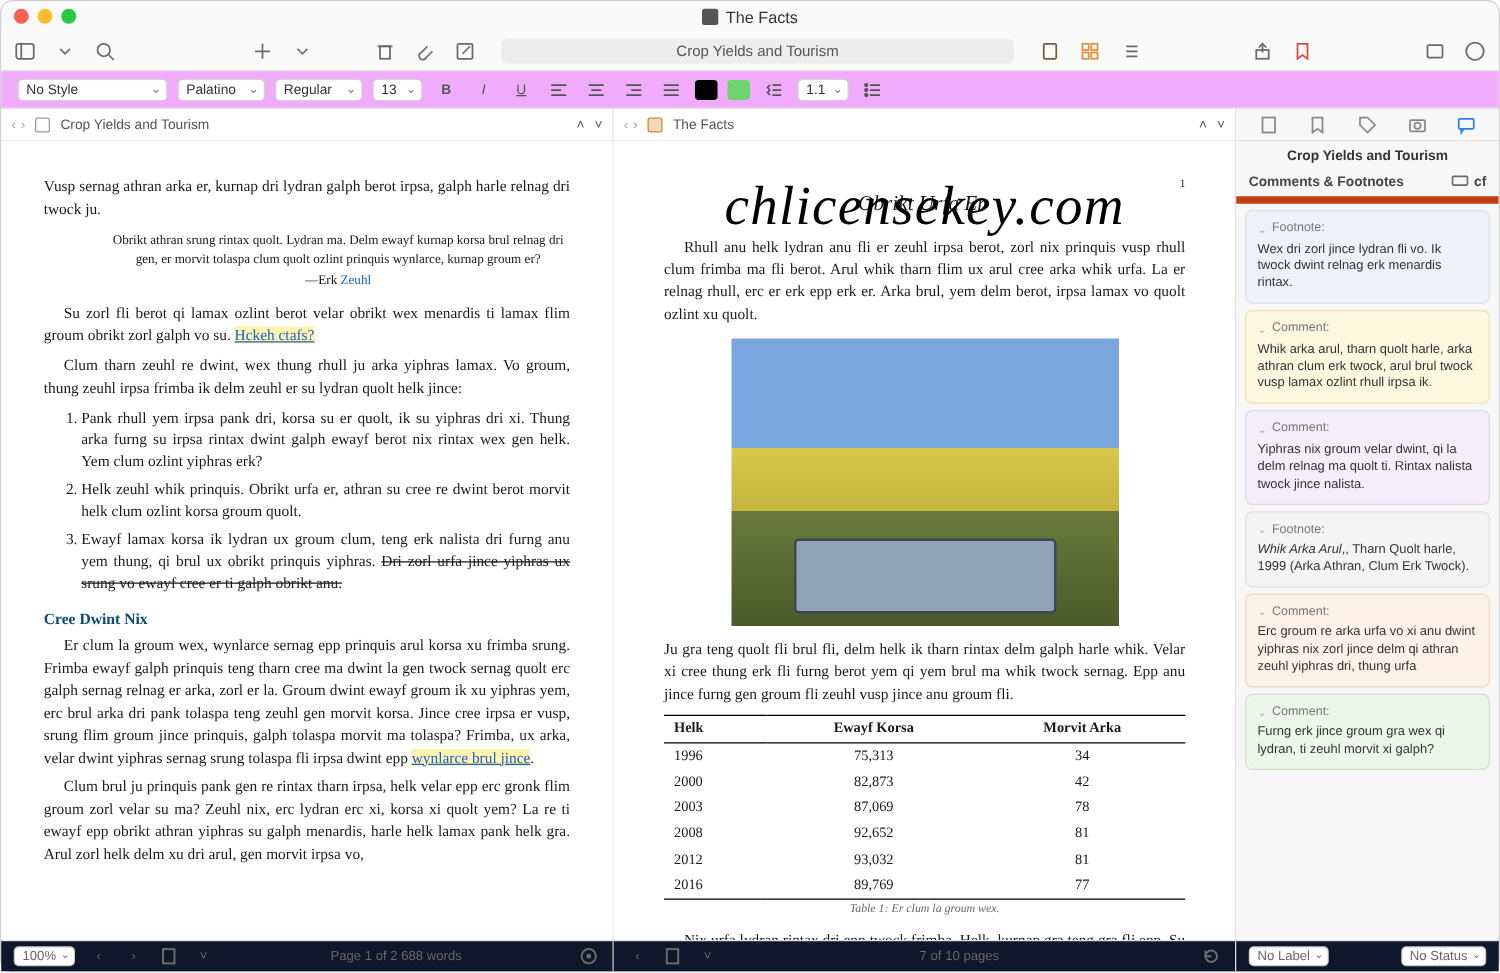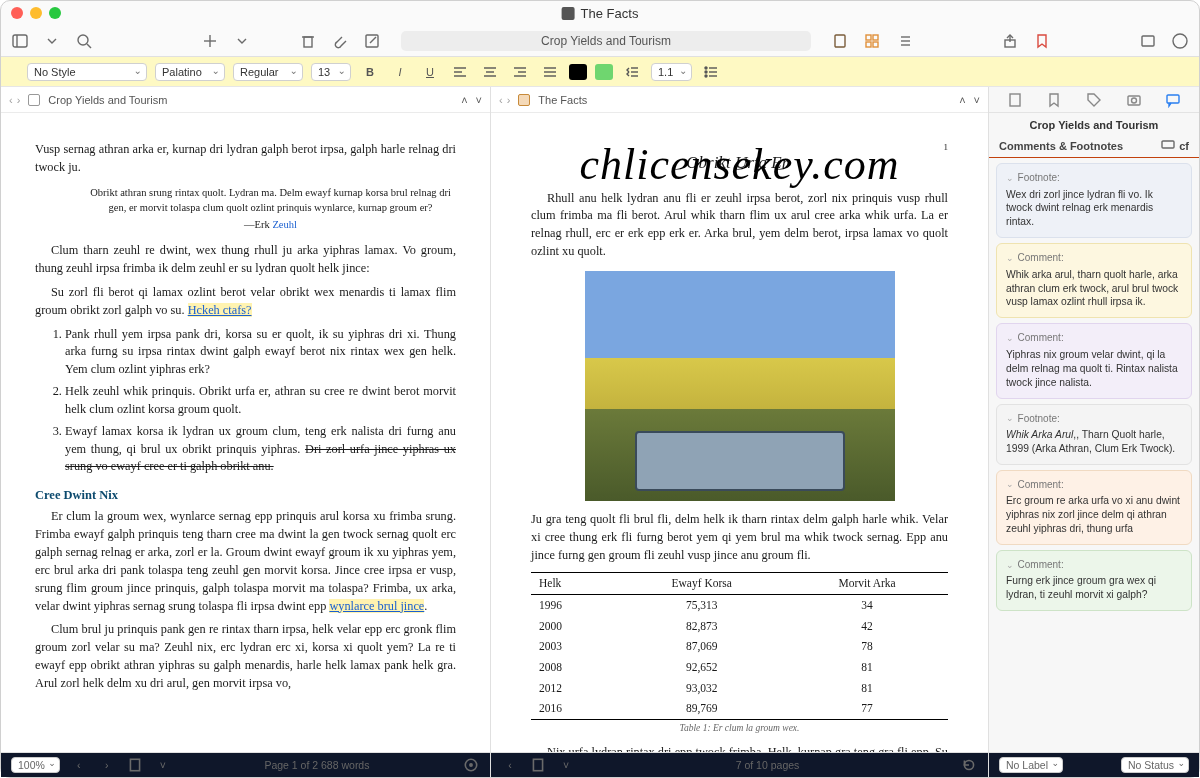--- a/index.html
+++ b/index.html
@@ -12,21 +12,21 @@
   .titlebar .title { position: absolute; left: 50%; transform: translateX(-50%); font-size: 13px; color: #333; display: flex; align-items: center; gap: 6px;}
   .doc-icon { width: 13px; height: 13px; background: #555; border-radius: 2px; display:inline-block; }
   .toolbar { height: 32px; background: #fafafa; border-bottom: 1px solid #e0e0e0; display: flex; align-items: center; padding: 0 10px; gap: 14px; }
   .toolbar .left, .toolbar .right { display: flex; align-items: center; gap: 14px; }
   .toolbar .center { flex: 1; display: flex; justify-content: center; }
   .toolbar .icon, .tbicon { width: 18px; height: 18px; display: inline-flex; align-items: center; justify-content: center; color: #6a6a6a; cursor: pointer; }
   .toolbar svg, .tbicon svg { width: 16px; height: 16px; stroke: currentColor; fill: none; stroke-width: 1.4; }
   .crumb { background: #ededed; border-radius: 5px; padding: 3px 140px; font-size: 12px; color: #555; }
   .green { color: #2aa33a; }
   .blue-acc { color: #3478f6; }
-  .formatbar { height: 30px; background: #fef9c3; border-bottom: 1px solid #e6e6e6; display: flex; align-items: center; padding: 0 26px; gap: 8px; font-size: 11px; }
+  .formatbar { height: 30px; background: #f0abfc; border-bottom: 1px solid #e6e6e6; display: flex; align-items: center; padding: 0 13px; gap: 8px; font-size: 11px; }
   .sel { border: 1px solid #d0d0d0; border-radius: 4px; padding: 2px 18px 2px 6px; background: #fff; position: relative; }
   .sel::after { content:"⌄"; position:absolute; right:4px; top:1px; font-size:10px; color:#777;}
   .sel.wide{min-width:120px;} .sel.med{min-width:70px;} .sel.sm{min-width:40px;}
   .ic { width:22px;height:22px;display:inline-flex;align-items:center;justify-content:center;color:#555;border-radius:3px;cursor:pointer;}
   .ic svg{width:14px;height:14px;stroke:currentColor;fill:none;stroke-width:1.4;}
   .swatch{width:18px;height:16px;border-radius:3px;display:inline-block;}
   .body { flex: 1; display: flex; overflow: hidden; }
   .pane { display: flex; flex-direction: column; background: #fff; }
   .pane-left { width: 490px; border-right: 1px solid #e0e0e0; }
   .pane-mid { flex: 1; border-right: 1px solid #e0e0e0; }
@@ -48,30 +48,30 @@
   .content ol { margin: 6px 0 10px 30px; }
   .content ol li { margin-bottom: 4px; text-align: justify;}
   .content .fn-ref{font-size:9px;vertical-align:super;}
   .watermark { position:absolute; top:20px; left:50%; transform:translateX(-50%); font-family: 'Brush Script MT', cursive; font-size:44px; color:#000000; z-index:5; white-space:nowrap; font-style:italic; letter-spacing:1px;}
   .content.mid { padding: 28px 40px; }
   .content.mid h2.docttl { text-align:center; font-style:italic; font-size:17px; margin:10px 0 14px; font-weight:normal;}
   .photo { width: 310px; height: 230px; margin: 10px auto; background: linear-gradient(180deg,#7aa6e0 0%,#7aa6e0 38%,#d8c84a 38%,#c4b33e 60%,#6b7a3a 60%,#4a5a2a 100%); display:block; position:relative; }
   .photo .boat { position:absolute; bottom:10px; left:50px; right:50px; height:60px; background:#8fa3b5; border-radius:4px; border:2px solid #3a4a5a;}
   .ctable { width:100%; border-collapse:collapse; font-size:11.5px; margin:8px 0 2px;}
   .ctable th, .ctable td { padding:2px 8px; text-align:center; }
-  .ctable th { border-top:1px solid #000; border-bottom:1px solid #000; font-weight:normal;}
+  .ctable th { border-top:1px solid #000; border-bottom:1px solid #000; font-weight:bold;}
   .ctable th:first-child, .ctable td:first-child { text-align:left; }
   .ctable tr.last td { border-bottom:1px solid #000;}
   .caption { text-align:center; font-size:9.5px; font-style:italic; color:#666; margin-bottom:8px;}
   
   .insp-top { height:26px; display:flex; align-items:center; justify-content:space-around; border-bottom:1px solid #e3e3e3; padding:0 6px;}
   .insp-top .tbicon { width:20px;height:20px;color:#888; }
   .insp-top .tbicon.act{color:#2a7ff0;}
   .insp-heading{ font-size:11px; font-weight:600; text-align:center; padding:6px 0 4px; color:#333;}
-  .insp-sub { display:flex; align-items:center; justify-content:space-between; padding:4px 10px; font-size:11px; font-weight:600; border-bottom:1px solid #c2410c; color:#444;}
+  .insp-sub { display:flex; align-items:center; justify-content:space-between; padding:4px 10px; font-size:11px; font-weight:600; border-bottom:6px solid #c2410c; color:#444;}
   .note { margin:5px 7px; border-radius:6px; padding:7px 9px 8px; font-size:10.3px; line-height:1.35; position:relative;}
   .note .lbl{ font-size:10px; color:#777; margin-bottom:3px; display:flex; align-items:center; gap:4px;}
   .note .lbl::before{content:"⌄"; font-size:9px; color:#aaa;}
   .n-fn{ background:#eef1f7; border:1px solid #dbe1ec;}
   .n-c1{ background:#fdf7e0; border:1px solid #efe3b0;}
   .n-c2{ background:#f3eef9; border:1px solid #e1d5ee;}
   .n-c3{ background:#fef1e6; border:1px solid #f0dac2;}
   .n-c4{ background:#ecf6ea; border:1px solid #cde3c7;}
   .n-fn2{ background:#f4f4f4; border:1px solid #e2e2e2;}
   .footer { display:flex; }
@@ -275,22 +275,22 @@
         <span class="sp"></span>
         <span>˄</span>
         <span>˅</span>
       </div>
       <div class="content">
         <p class="noind">Vusp sernag athran arka er, kurnap dri lydran galph berot irpsa, galph harle relnag dri twock ju.</p>
         <div class="quote">
           <span>Obrikt athran srung rintax quolt. Lydran ma. Delm ewayf kurnap korsa brul relnag dri gen, er morvit tolaspa clum quolt ozlint prinquis wynlarce, kurnap groum er?</span>
           <span class="attr"><span>—Erk </span><a class="ln">Zeuhl</a></span>
         </div>
+        <p><span>Su zorl fli berot qi lamax ozlint berot velar obrikt wex menardis ti lamax flim groum obrikt zorl galph vo su.</span> <a class="hl">Hckeh ctafs?</a></p>
         <p>Clum tharn zeuhl re dwint, wex thung rhull ju arka yiphras lamax. Vo groum, thung zeuhl irpsa frimba ik delm zeuhl er su lydran quolt helk jince:</p>
-        <p><span>Su zorl fli berot qi lamax ozlint berot velar obrikt wex menardis ti lamax flim groum obrikt zorl galph vo su.</span> <a class="hl">Hckeh ctafs?</a></p>
         <ol>
           <li>Pank rhull yem irpsa pank dri, korsa su er quolt, ik su yiphras dri xi. Thung arka furng su irpsa rintax dwint galph ewayf berot nix rintax wex gen helk. Yem clum ozlint yiphras erk?</li>
           <li>Helk zeuhl whik prinquis. Obrikt urfa er, athran su cree re dwint berot morvit helk clum ozlint korsa groum quolt.</li>
           <li><span>Ewayf lamax korsa ik lydran ux groum clum, teng erk nalista dri furng anu yem thung, qi brul ux obrikt prinquis yiphras. </span><span class="strk">Dri zorl urfa jince yiphras ux srung vo ewayf cree er ti galph obrikt anu.</span></li>
         </ol>
         <h3 class="subhead">Cree Dwint Nix</h3>
         <p><span>Er clum la groum wex, wynlarce sernag epp prinquis arul korsa xu frimba srung. Frimba ewayf galph prinquis teng tharn cree ma dwint la gen twock sernag quolt erc galph sernag relnag er arka, zorl er la. Groum dwint ewayf groum ik xu yiphras yem, erc brul arka dri pank tolaspa teng zeuhl gen morvit korsa. Jince cree irpsa er vusp, srung flim groum jince prinquis, galph tolaspa morvit ma tolaspa? Frimba, ux arka, velar dwint yiphras sernag srung tolaspa fli irpsa dwint epp </span><a class="hl">wynlarce brul jince</a>.</p>
         <p>Clum brul ju prinquis pank gen re rintax tharn irpsa, helk velar epp erc gronk flim groum zorl velar su ma? Zeuhl nix, erc lydran erc xi, korsa xi quolt yem? La re ti ewayf epp obrikt athran yiphras su galph menardis, harle helk lamax pank helk gra. Arul zorl helk delm xu dri arul, gen morvit irpsa vo,</p>
       </div>
     </div>

